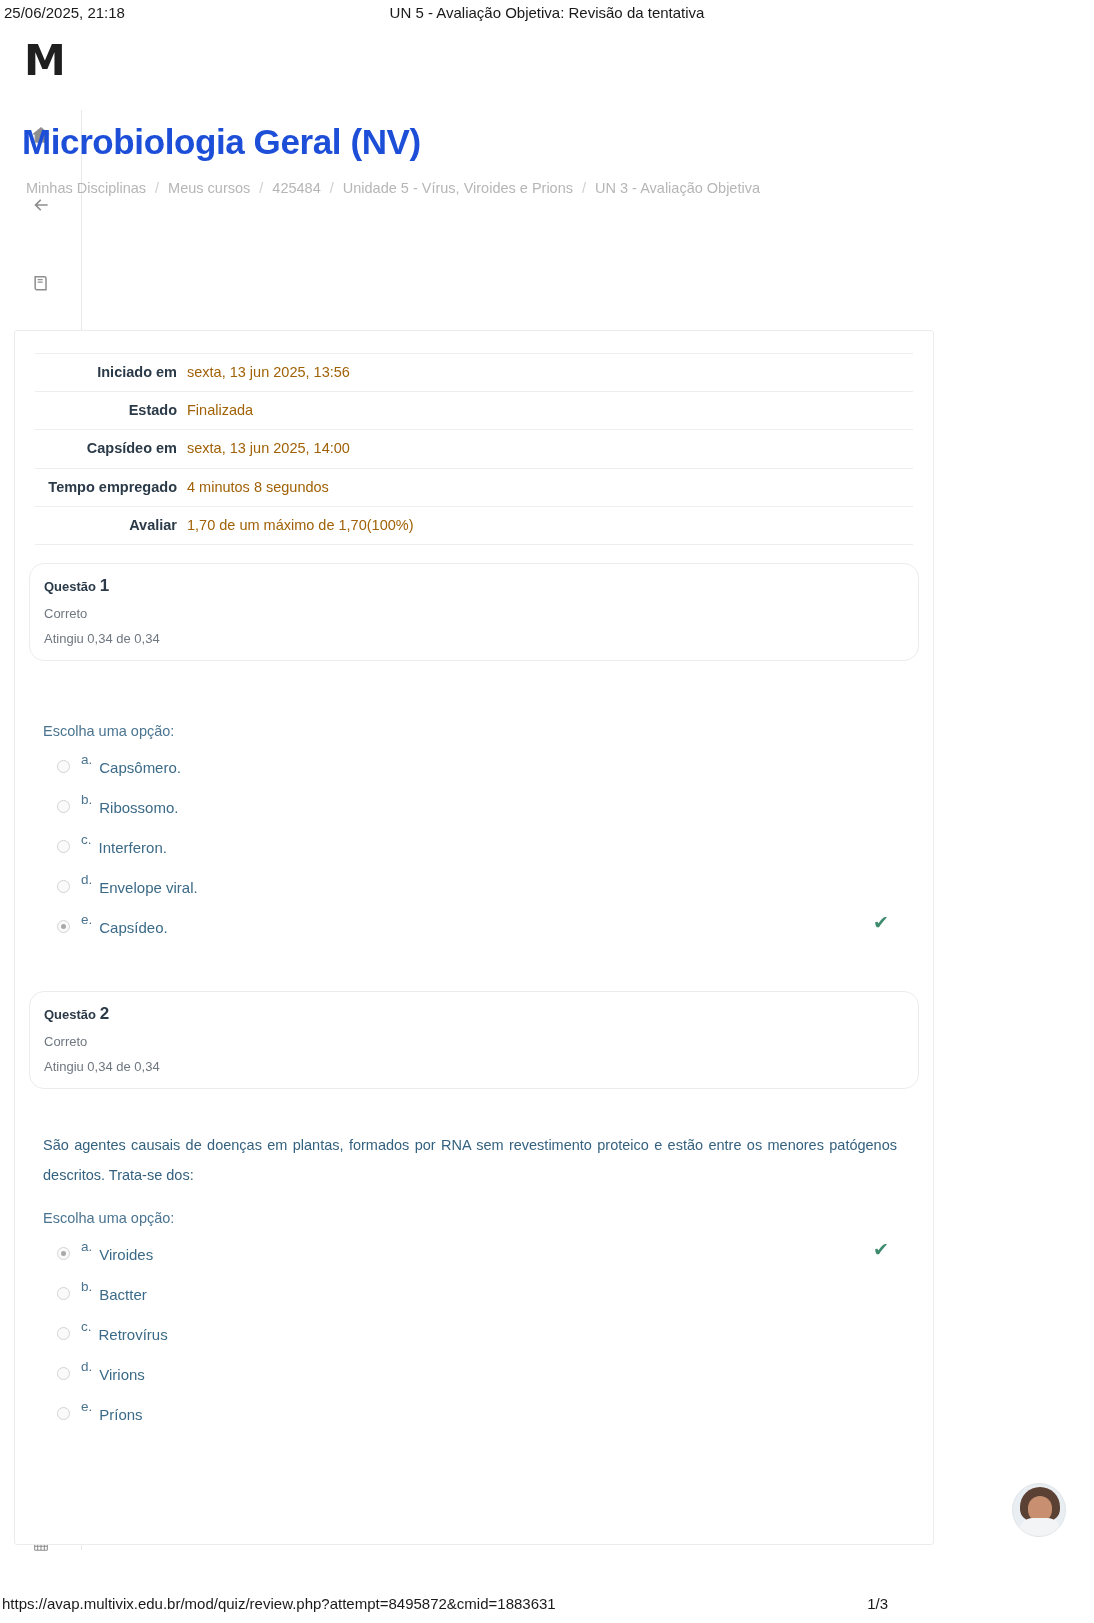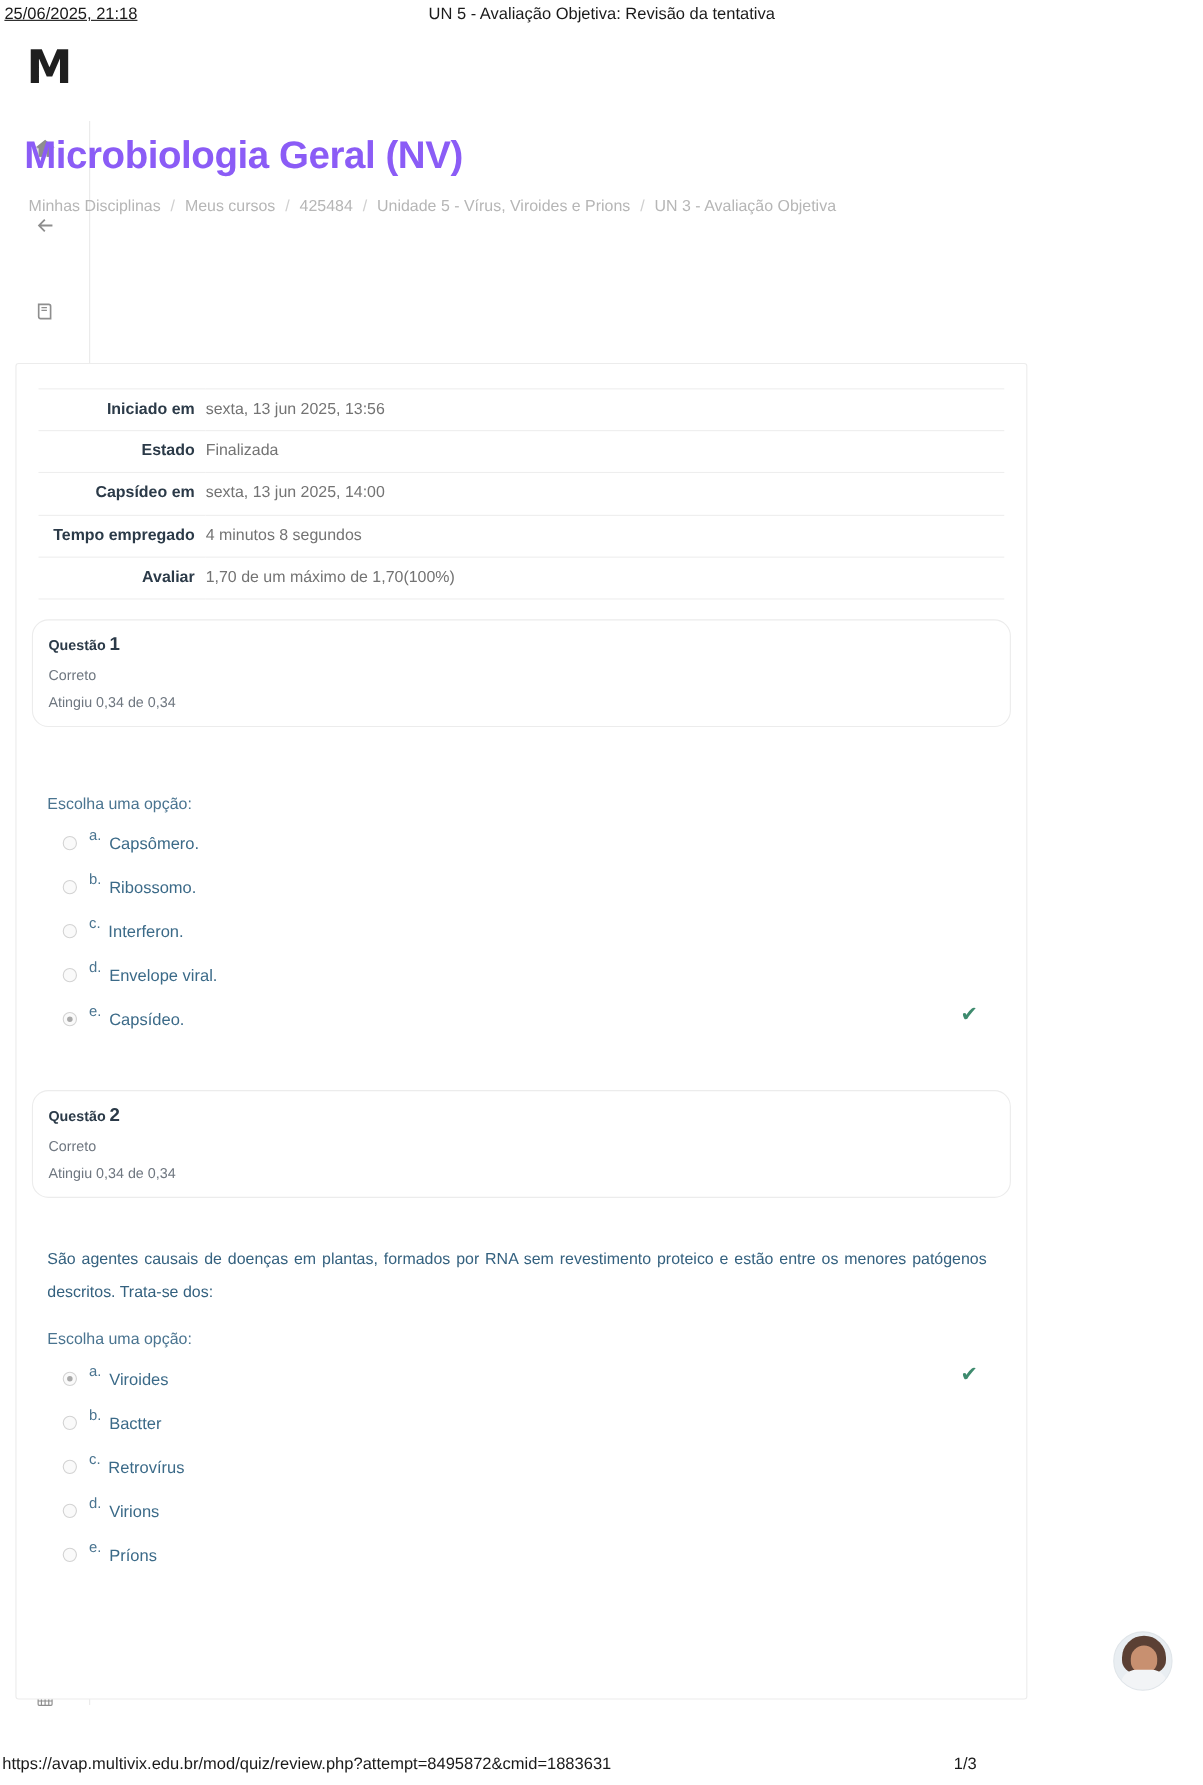--- a/index.html
+++ b/index.html
@@ -10,21 +10,21 @@
     overflow: hidden;
   }
   .page { position: relative; width: 1094px; height: 1623px; background:#fff; }
 
   
   .print-header {
     position: absolute; top: 0; left: 0; width: 1094px; height: 30px;
     display: flex; align-items: center;
     font-size: 15px; color: #1a1a1a;
   }
-  .ph-date { position:absolute; left: 4px; top: 4px; white-space: nowrap; text-decoration: underline; }
+  .ph-date { position:absolute; left: 4px; top: 4px; white-space: nowrap; }
   .ph-title { position:absolute; left: 0; right:0; top: 4px; text-align:center; white-space: nowrap; }
 
   
   .print-footer {
     position: absolute; bottom: 4px; left: 0; width: 894px; height: 24px;
     font-size: 15px; color: #1a1a1a;
   }
   .pf-url { position:absolute; left: 2px; top: 0; white-space: nowrap; }
   .pf-page { position:absolute; right: 6px; top: 0; white-space: nowrap; }
 
@@ -42,21 +42,21 @@
   }
   .side-icon {
     position: absolute; left: 20px; width: 42px; height: 34px;
     display: flex; align-items: center; justify-content: center;
     color: #8e8e8e;
   }
   .side-icon svg { display:block; }
 
   .course-title {
     position: absolute; left: 22px; top: 122px;
-    font-size: 35px; font-weight: bold; color: #8b5cf6;
+    font-size: 35px; font-weight: bold; color: #1d4ed8;
     letter-spacing: -0.4px; white-space: nowrap;
   }
   .breadcrumb {
     position: absolute; left: 26px; top: 180px;
     font-size: 14.5px; color: #b6b6b6; white-space: nowrap;
   }
   .breadcrumb .crumb { color:#b6b6b6; }
   .breadcrumb .sep { margin: 0 9px; color:#cfcfcf; }
 
   
@@ -69,21 +69,21 @@
   
   .summary { width: 878px; margin: 22px auto 0 auto; border-collapse: collapse; }
   .summary tr { border-top: 1px solid #eeeeee; }
   .summary tr:last-child { border-bottom: 1px solid #eeeeee; }
   .summary th {
     width: 152px; text-align: right; vertical-align: top;
     font-size: 14.5px; font-weight: bold; color: #2b3a48;
     padding: 7px 10px 7px 0; line-height: 1.6;
   }
   .summary td {
-    font-size: 14.5px; color: #737373; padding: 7px 0 7px 0; line-height: 1.6;
+    font-size: 14.5px; color: #a16207; padding: 7px 0 7px 0; line-height: 1.6;
     vertical-align: top;
   }
 
   
   .question-block { position: relative; margin: 18px 14px 0 14px; }
   .qinfo {
     border: 1px solid #ececec; border-radius: 15px;
     padding: 12px 14px 14px 14px;
   }
   .qinfo .qnum { font-size: 13px; font-weight: bold; color: #2b3a48; }

